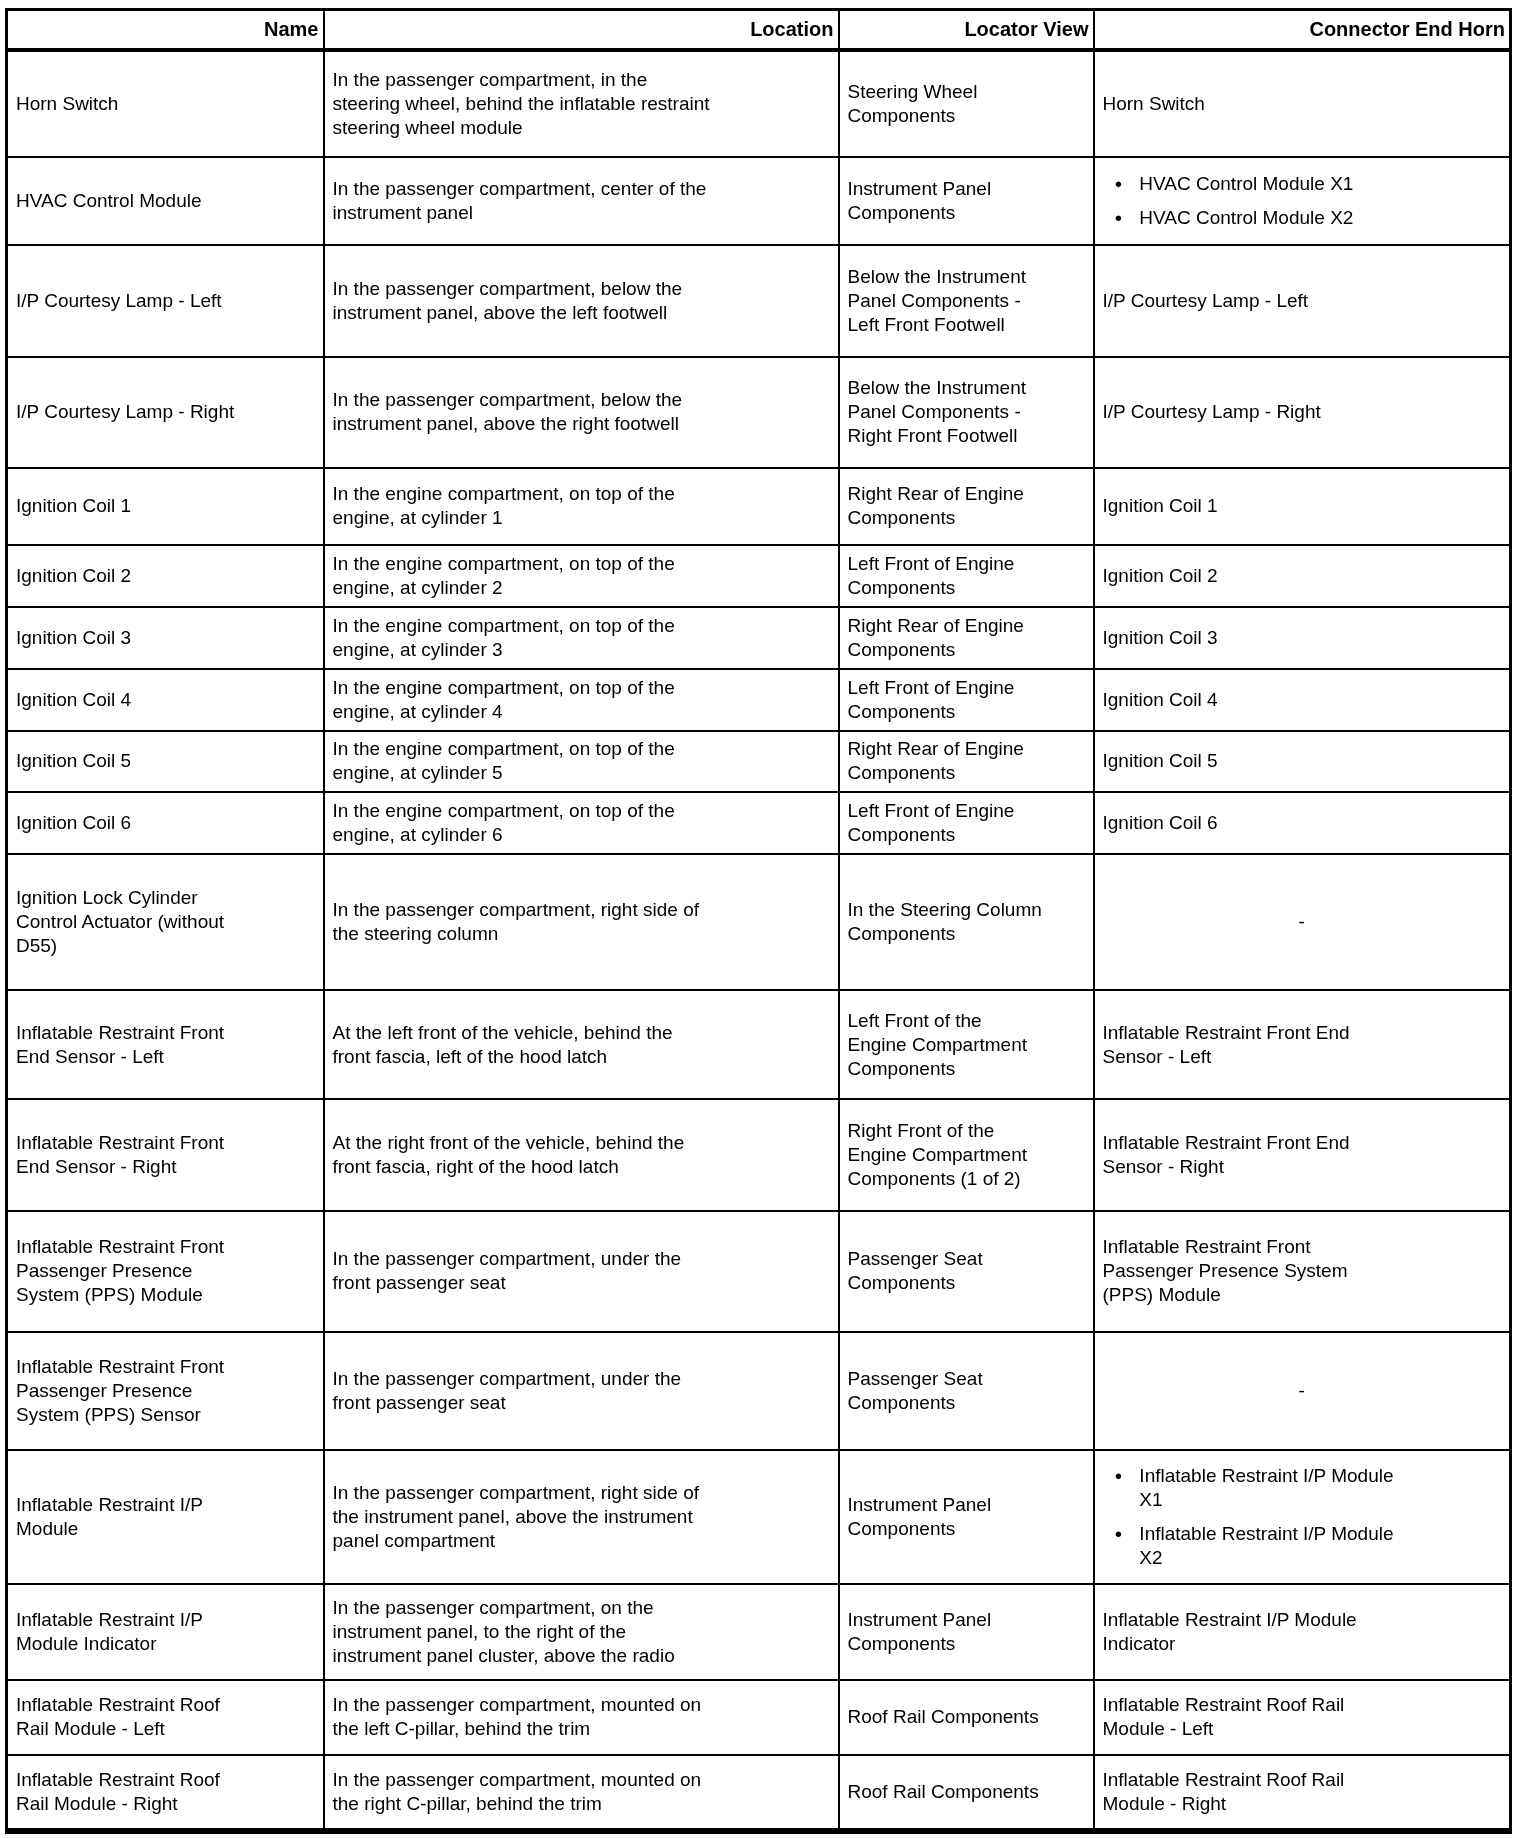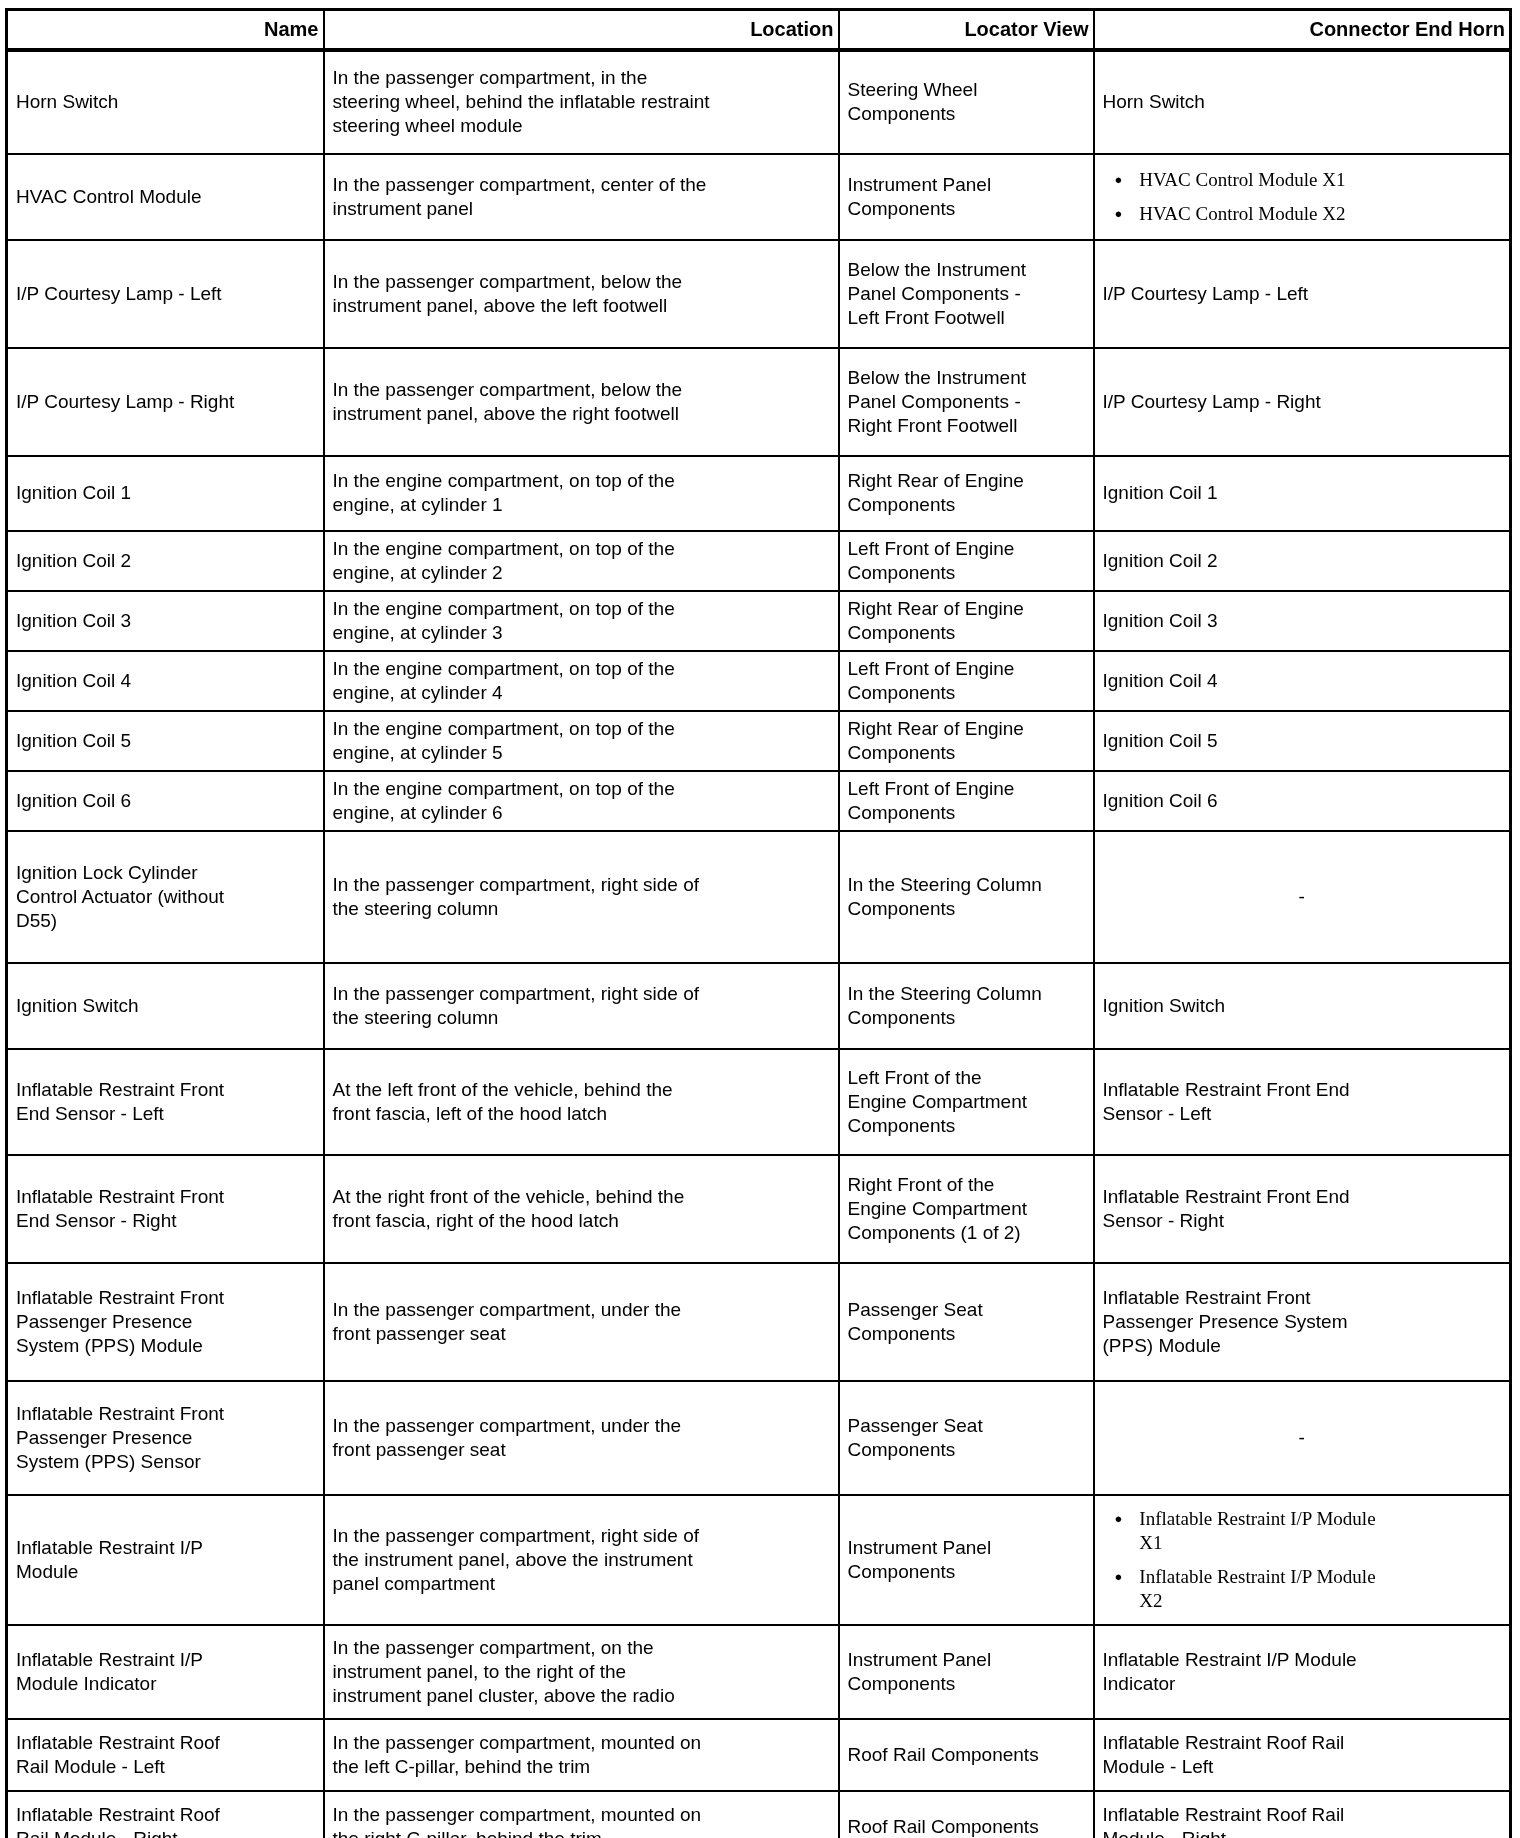--- a/index.html
+++ b/index.html
@@ -40,21 +40,21 @@
   td {
     padding: 4px 8px;
     white-space: pre-line;
     text-align: left;
   }
   td.dash-cell { text-align: center; }
   td.bullet-cell { padding-left: 10px; padding-right: 10px; }
   .bullet-list { display: flex; flex-direction: column; gap: 10px; margin-left: 10px; }
   .bullet-item { display: flex; align-items: flex-start; }
   .bullet-glyph { font-size: 13px; line-height: 24px; margin-right: 17px; flex: 0 0 auto; }
-  .bullet-text { white-space: pre-line; font-family: Liberation Serif, serif; }
+  .bullet-text { white-space: pre-line; }
 </style>
 </head>
 <body>
 
 <div class="page">
   <table class="connector-table">
     <colgroup>
       <col style="width:317px">
       <col style="width:515px">
       <col style="width:255px">
@@ -155,28 +155,20 @@
         <tr style="height: 132px;">
           <td>Ignition Lock Cylinder
 Control Actuator (without
 D55)</td>
           <td>In the passenger compartment, right side of
 the steering column</td>
           <td>In the Steering Column
 Components</td>
           <td class="dash-cell">-</td>
         </tr>
-        <tr style="height: 86px;">
-          <td>Ignition Switch</td>
-          <td>In the passenger compartment, right side of
-the steering column</td>
-          <td>In the Steering Column
-Components</td>
-          <td>Ignition Switch</td>
-        </tr>
         <tr style="height: 106px;">
           <td>Inflatable Restraint Front
 End Sensor - Left</td>
           <td>At the left front of the vehicle, behind the
 front fascia, left of the hood latch</td>
           <td>Left Front of the
 Engine Compartment
 Components</td>
           <td>Inflatable Restraint Front End
 Sensor - Left</td>

